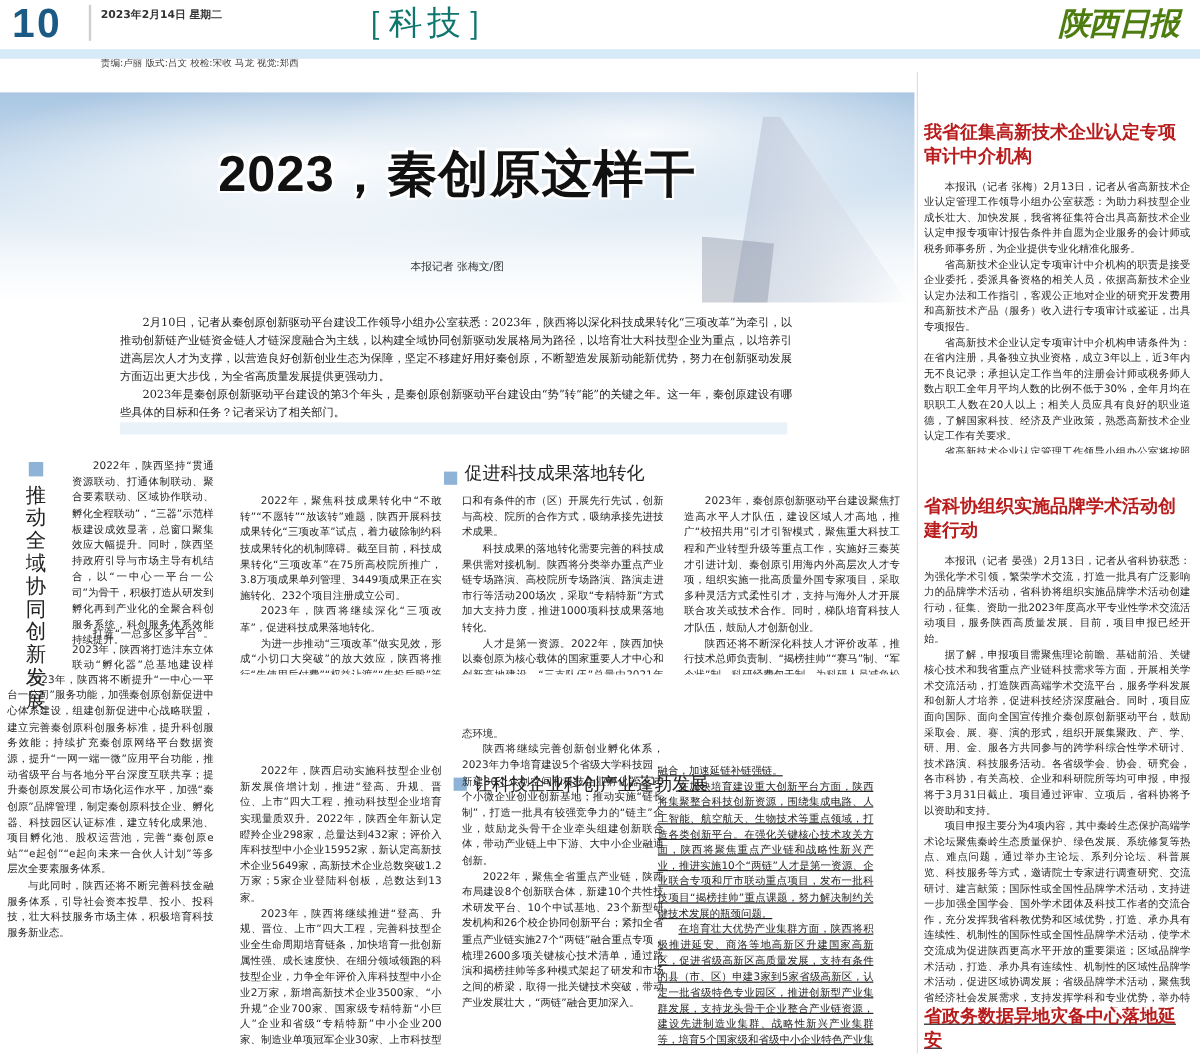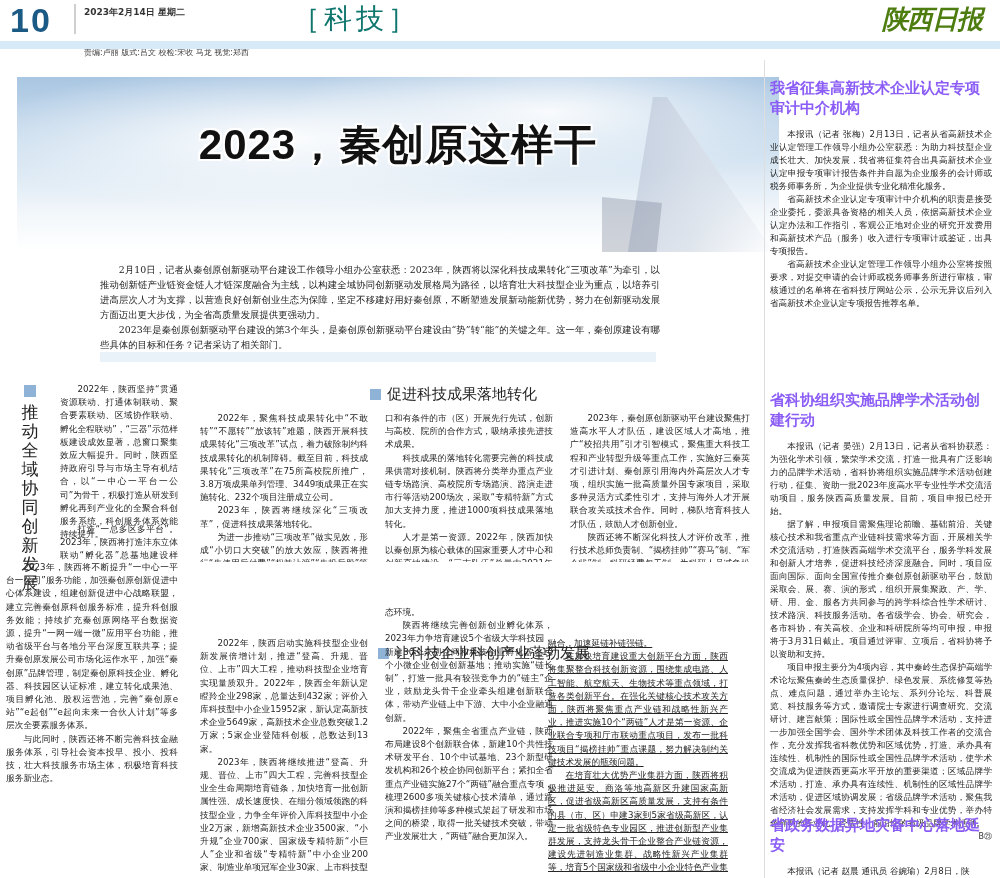--- a/index.html
+++ b/index.html
@@ -14,21 +14,21 @@
   .mast-staff { position: absolute; left: 84px; top: 22px; font-size: 8px; color: #444; margin-top: 25px; }
   .section-name { position: absolute; left: 292px; top: 2px; font-size: 28px; color: #0f766e; letter-spacing: 4px; line-height: 34px; }
   .logo { position: absolute; right: 18px; top: 2px; font-family: "DejaVu Serif", serif; font-size: 26px; color: #4d7c0f; font-style: italic; font-weight: 700; letter-spacing: -1px; }
   .mast-bar { position: absolute; left: 0; top: 41px; width: 1000px; height: 8px; background: #d6ebf7; }
 
   
   .hero { position: absolute; left: 0; top: 77px; width: 762px; height: 175px; overflow: hidden;
     background:
       radial-gradient(ellipse at 35% 35%, rgba(255,255,255,0.95) 0%, rgba(255,255,255,0) 45%),
       radial-gradient(ellipse at 70% 20%, rgba(255,255,255,0.9) 0%, rgba(255,255,255,0) 35%),
-      linear-gradient(180deg, #a9c6e2 0%, #d3e3f1 45%, #f4f8fb 80%, #ffffff 100%); margin-left: 17px; }
+      linear-gradient(180deg, #a9c6e2 0%, #d3e3f1 45%, #f4f8fb 80%, #ffffff 100%); }
   .hero .building { position: absolute; left: 560px; top: 20px; width: 200px; height: 160px;
     background: linear-gradient(100deg, rgba(190,200,215,0) 0%, rgba(180,190,210,0.55) 30%, rgba(215,222,232,0.8) 60%, rgba(255,255,255,0) 100%);
     clip-path: polygon(38% 0, 45% 0, 100% 100%, 25% 100%); }
   .hero .building2 { position: absolute; left: 585px; top: 120px; width: 60px; height: 60px; background: rgba(120,130,150,0.35); clip-path: polygon(0 0, 100% 10%, 90% 100%, 0 100%); }
   .hero-title { position: absolute; left: 0; width: 762px; top: 40px; text-align: center; font-family: "Liberation Sans", sans-serif; font-weight: 700; font-size: 42px; color: #111; letter-spacing: 1px;
     text-shadow: 2px 2px 0 #fff, -2px -2px 0 #fff, 2px -2px 0 #fff, -2px 2px 0 #fff; }
   .hero-credit { position: absolute; left: 0; width: 762px; top: 139px; text-align: center; font-size: 9px; color: #333; }
 
   
   .lead { position: absolute; left: 100px; top: 262px; width: 560px; font-family: "DejaVu Serif", serif; font-size: 9.4px; line-height: 15px; color: #222; text-align: justify; }
@@ -42,21 +42,21 @@
   .vert-head { position: absolute; left: 20px; top: 385px; width: 20px; }
   .vert-head .sq { width: 12px; height: 12px; background: #8eb3d6; margin: 0 auto 6px; }
   .vert-head .txt { font-size: 17px; line-height: 19px; color: #222; text-align: center; word-break: break-all; font-family: Liberation Serif, serif; }
 
   .sec-head { position: absolute; display: flex; align-items: center; font-size: 15px; color: #222; }
   .sec-head .sq { width: 11px; height: 11px; background: #8eb3d6; margin-right: 6px; }
 
   
   .rcol { position: absolute; left: 770px; top: 60px; width: 222px; }
   .r-divider { position: absolute; left: 764px; top: 60px; width: 1px; height: 818px; background: #dedede; }
-  .r-title { font-size: 15px; line-height: 20px; color: #8b5cf6; margin-bottom: 10px; }
+  .r-title { font-size: 15px; line-height: 20px; color: #b91c1c; margin-bottom: 10px; margin-top: 22px; }
   .r-body { font-size: 8.6px; line-height: 13px; color: #262626; text-align: justify; }
   .r-body p { text-indent: 2em; }
   .r-article { position: absolute; left: 0; width: 222px; }
   .end-mark { font-size: 8px; color: #333; float: right; }
 </style>
 </head>
 <body>
 
 <header class="masthead">
   <div class="page-no">10</div>
@@ -65,20 +65,21 @@
   <div class="mast-staff">责编:卢丽  版式:吕文  校检:宋收  马龙  视觉:郑西</div>
   <div class="section-name">［科技］</div>
   <div class="logo">陕西日报</div>
 </header>
 <div class="mast-bar"></div>
 
 <section class="hero">
   <div class="building"></div>
   <div class="building2"></div>
   <h1 class="hero-title">2023，秦创原这样干</h1>
+  <div class="hero-credit">本报记者  张梅文/图</div>
 </section>
 
 <section class="lead">
   <p>2月10日，记者从秦创原创新驱动平台建设工作领导小组办公室获悉：2023年，陕西将以深化科技成果转化“三项改革”为牵引，以推动创新链产业链资金链人才链深度融合为主线，以构建全域协同创新驱动发展格局为路径，以培育壮大科技型企业为重点，以培养引进高层次人才为支撑，以营造良好创新创业生态为保障，坚定不移建好用好秦创原，不断塑造发展新动能新优势，努力在创新驱动发展方面迈出更大步伐，为全省高质量发展提供更强动力。</p>
   <p>2023年是秦创原创新驱动平台建设的第3个年头，是秦创原创新驱动平台建设由“势”转“能”的关键之年。这一年，秦创原建设有哪些具体的目标和任务？记者采访了相关部门。</p>
 </section>
 <div class="lead-bar"></div>
 
 <div class="vert-head">
   <div class="sq"></div>
@@ -90,21 +91,21 @@
 </article>
 
 <article class="col" style="left:60px; top:523px; width:118px; height:38px; overflow:hidden;">
   <p>打造“一总多区多平台”。2023年，陕西将打造沣东立体联动“孵化器”总基地建设样板，加快推进沣西成果转化“加速器”总基地建设，依托特色产业园区培育一批两链融合“促进器”示范基地，加快引进培育一批高质量项目、平台、机构、企业，全年新增科技成果转化企业300家，总窗口集聚辐射效应得到提升。同时，陕西将依托高新区主阵地，因地制宜打造秦创原建设先行区和示范区，构建形成全域协同创新发展格局。在此基础上，陕西还将立足地方资源禀赋布局建设“三器”平台，推动总窗口与各地市资源共享、协同发展。</p>
 </article>
 <article class="col" style="left:6px; top:561px; width:172px; height:310px; overflow:hidden;">
   <p>2023年，陕西将不断提升“一中心一平台一公司”服务功能，加强秦创原创新促进中心体系建设，组建创新促进中心战略联盟，建立完善秦创原科创服务标准，提升科创服务效能；持续扩充秦创原网络平台数据资源，提升“一网一端一微”应用平台功能，推动省级平台与各地分平台深度互联共享；提升秦创原发展公司市场化运作水平，加强“秦创原”品牌管理，制定秦创原科技企业、孵化器、科技园区认证标准，建立转化成果池、项目孵化池、股权运营池，完善“秦创原e站”“e起创”“e起向未来一合伙人计划”等多层次全要素服务体系。</p>
   <p>与此同时，陕西还将不断完善科技金融服务体系，引导社会资本投早、投小、投科技，壮大科技服务市场主体，积极培育科技服务新业态。</p>
 </article>
 
-<div class="sec-head" style="left:370px; top:385px;">
+<div class="sec-head" style="left:370px; top:385px;align-items:flex-end;">
   <span class="sq"></span>
   <span>促进科技成果落地转化</span>
 </div>
 
 <article class="col" style="left:200px; top:412px; width:168px; height:150px; overflow:hidden;">
   <p>2022年，聚焦科技成果转化中“不敢转”“不愿转”“放该转”难题，陕西开展科技成果转化“三项改革”试点，着力破除制约科技成果转化的机制障碍。截至目前，科技成果转化“三项改革”在75所高校院所推广，3.8万项成果单列管理、3449项成果正在实施转化、232个项目注册成立公司。</p>
   <p>2023年，陕西将继续深化“三项改革”，促进科技成果落地转化。</p>
   <p>为进一步推动“三项改革”做实见效，形成“小切口大突破”的放大效应，陕西将推行“先使用后付费”“权益让渡”“先投后股”等新举措，跟进解决“转得更快、转得更好、转得更多、转得更安全”问题，鼓励总窗</p>
 </article>
 <article class="col" style="left:385px; top:412px; width:168px; height:150px; overflow:hidden;">
@@ -140,34 +141,35 @@
 
 </article>
 
 <div class="r-divider"></div>
 <aside class="rcol">
   <article class="r-article" style="top:18px; height:300px; overflow:hidden;">
     <h2 class="r-title">我省征集高新技术企业认定专项审计中介机构</h2>
     <div class="r-body">
       <p>本报讯（记者 张梅）2月13日，记者从省高新技术企业认定管理工作领导小组办公室获悉：为助力科技型企业成长壮大、加快发展，我省将征集符合出具高新技术企业认定申报专项审计报告条件并自愿为企业服务的会计师或税务师事务所，为企业提供专业化精准化服务。</p>
       <p>省高新技术企业认定专项审计中介机构的职责是接受企业委托，委派具备资格的相关人员，依据高新技术企业认定办法和工作指引，客观公正地对企业的研究开发费用和高新技术产品（服务）收入进行专项审计或鉴证，出具专项报告。</p>
+      <p>省高新技术企业认定专项审计中介机构申请条件为：在省内注册，具备独立执业资格，成立3年以上，近3年内无不良记录；承担认定工作当年的注册会计师或税务师人数占职工全年月平均人数的比例不低于30%，全年月均在职职工人数在20人以上；相关人员应具有良好的职业道德，了解国家科技、经济及产业政策，熟悉高新技术企业认定工作有关要求。</p>
       <p>省高新技术企业认定管理工作领导小组办公室将按照要求，对提交申请的会计师或税务师事务所进行审核，审核通过的名单将在省科技厅网站公示，公示无异议后列入省高新技术企业认定专项报告推荐名单。</p>
 
     </div>
   </article>
 
   <article class="r-article" style="top:330px; height:450px; overflow:hidden;">
     <h2 class="r-title">省科协组织实施品牌学术活动创建行动</h2>
     <div class="r-body">
       <p>本报讯（记者 晏强）2月13日，记者从省科协获悉：为强化学术引领，繁荣学术交流，打造一批具有广泛影响力的品牌学术活动，省科协将组织实施品牌学术活动创建行动，征集、资助一批2023年度高水平专业性学术交流活动项目，服务陕西高质量发展。目前，项目申报已经开始。</p>
       <p>据了解，申报项目需聚焦理论前瞻、基础前沿、关键核心技术和我省重点产业链科技需求等方面，开展相关学术交流活动，打造陕西高端学术交流平台，服务学科发展和创新人才培养，促进科技经济深度融合。同时，项目应面向国际、面向全国宣传推介秦创原创新驱动平台，鼓励采取会、展、赛、演的形式，组织开展集聚政、产、学、研、用、金、服各方共同参与的跨学科综合性学术研讨、技术路演、科技服务活动。各省级学会、协会、研究会，各市科协，有关高校、企业和科研院所等均可申报，申报将于3月31日截止。项目通过评审、立项后，省科协将予以资助和支持。</p>
       <p>项目申报主要分为4项内容，其中秦岭生态保护高端学术论坛聚焦秦岭生态质量保护、绿色发展、系统修复等热点、难点问题，通过举办主论坛、系列分论坛、科普展览、科技服务等方式，邀请院士专家进行调查研究、交流研讨、建言献策；国际性或全国性品牌学术活动，支持进一步加强全国学会、国外学术团体及科技工作者的交流合作，充分发挥我省科教优势和区域优势，打造、承办具有连续性、机制性的国际性或全国性品牌学术活动，使学术交流成为促进陕西更高水平开放的重要渠道；区域品牌学术活动，打造、承办具有连续性、机制性的区域性品牌学术活动，促进区域协调发展；省级品牌学术活动，聚焦我省经济社会发展需求，支持发挥学科和专业优势，举办特色鲜明的专业化、经常性、前沿性的省级品牌学术活动。</p>
       <span class="end-mark">B㉓</span>
     </div>
   </article>
 
-  <article class="r-article" style="top:755px; height:63px; overflow:hidden;">
+  <article class="r-article" style="top:755px; height:63px; overflow:hidden;text-decoration:underline;">
     <h2 class="r-title">省政务数据异地灾备中心落地延安</h2>
     <div class="r-body">
       <p>本报讯（记者 赵晨 通讯员 谷婉瑜）2月8日，陕</p>
     </div>
   </article>
 </aside>
 
 </body></html>

